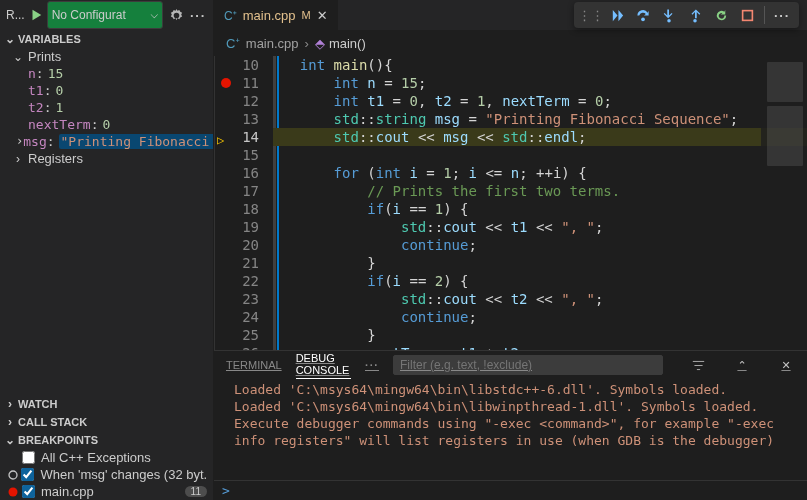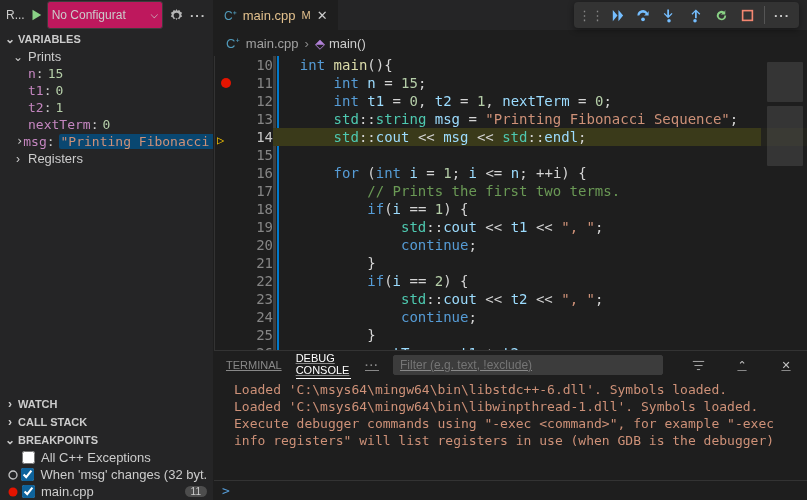--- a/index.html
+++ b/index.html
@@ -31,21 +31,21 @@
     gap: 4px;
     padding: 4px 6px;
     height: 30px;
   }
   .btn-run {
     color: #89d185;
     cursor: pointer;
   }
   .config-select {
     flex: 1;
-    background: #be185d;
+    background: #15803d;
     color: #ccc;
     border: 1px solid #3c3c3c;
     padding: 6px 4px;
     font-size: 12px;
     border-radius: 3px;
     display: flex;
     align-items: center;
     justify-content: space-between;
   }
   .icon-btn { width: 18px; height: 18px; display:flex; align-items:center; justify-content:center; cursor:pointer; color:#c5c5c5;}
@@ -139,20 +139,21 @@
     font-size:14px;
     line-height:18px;
     overflow:hidden;
     position:relative;
     border-left:1px solid #333;
   }
   .gutter {
     width:58px;
     text-align:right;
     color:#858585;
+    padding-right:14px;
     position:relative;
     user-select:none;
   }
   .gline { height:18px; position:relative;}
   .gline.cur { color:#c6c6c6;}
   .bp-dot { position:absolute; left:6px; top:4px; width:10px; height:10px; background:#e51400; border-radius:50%;}
   .arrow-cur { position:absolute; left:2px; top:3px; color:#ffcc00; font-size:12px;}
   .code {
     flex:1;
     position:relative;

